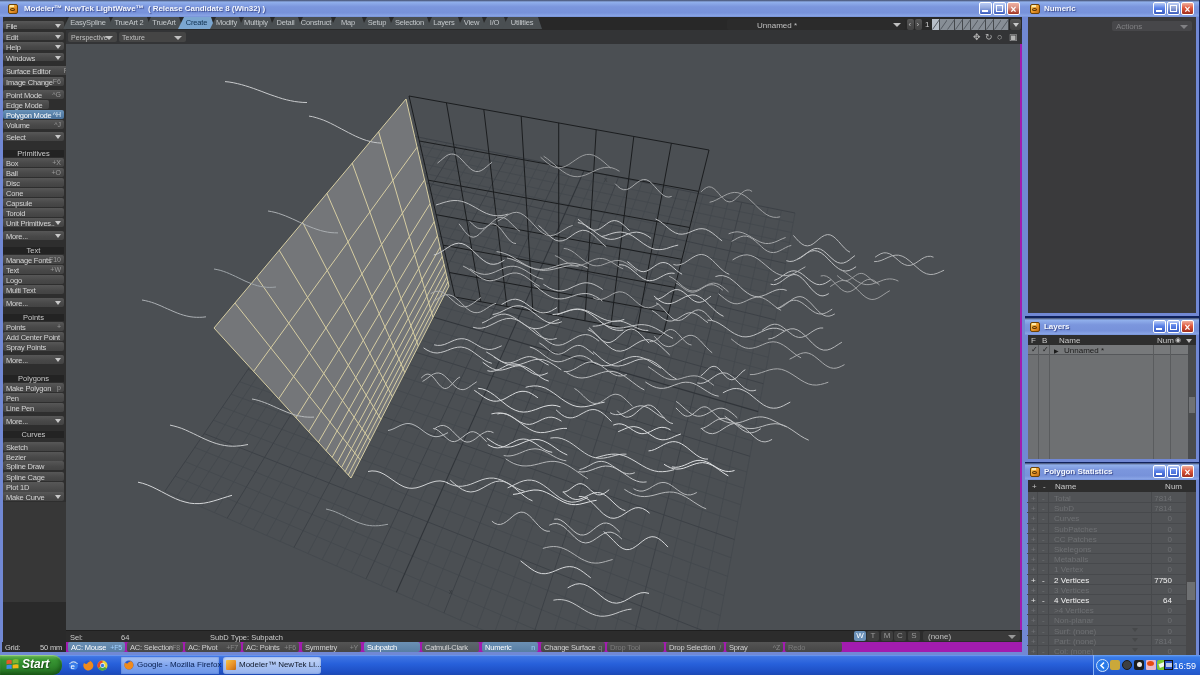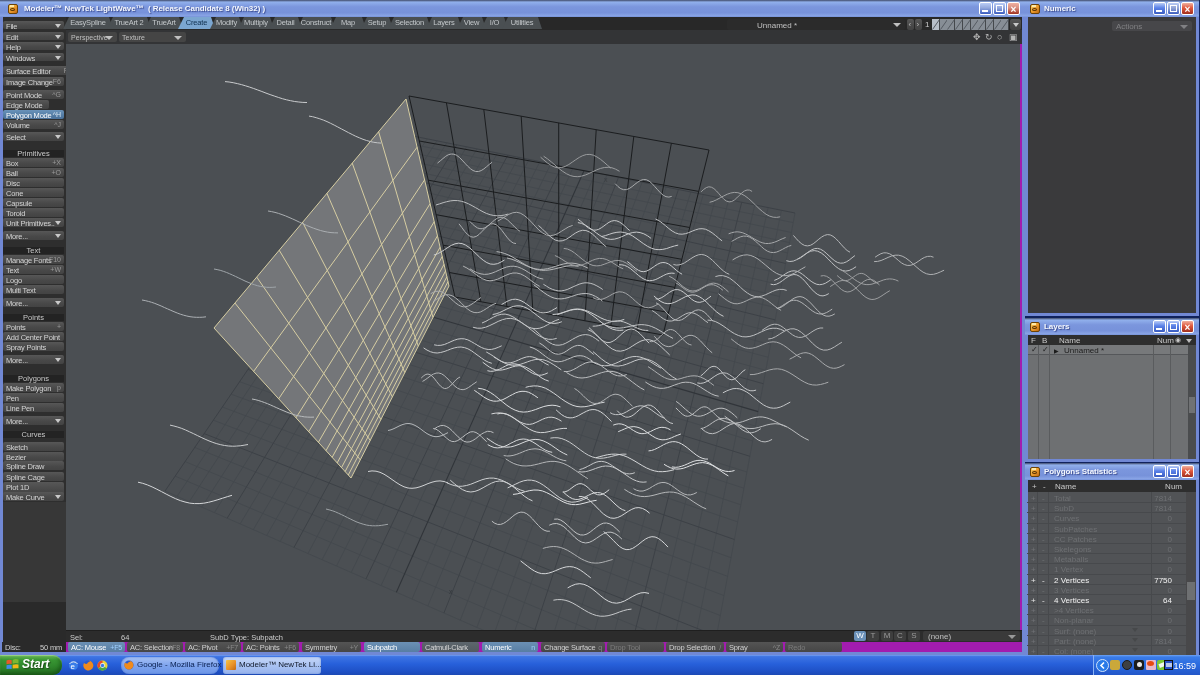--- a/index.html
+++ b/index.html
@@ -455,21 +455,21 @@
       <div class="wt" style="left:867px;top:630.5px">T</div>
       <div class="wt" style="left:881px;top:630.5px">M</div>
       <div class="wt" style="left:894px;top:630.5px">C</div>
       <div class="wt" style="left:908px;top:630.5px">S</div>
  <div class="dd" style="left:923px;top:631px;width:97px;height:10px">
         <span style="position:absolute;left:5px;top:1px">(none)</span>
         <span class="ar2" style="border-top-color:#999"></span>
       </div>
  <div style="position:absolute;left:0;top:642px;width:1022px;height:10px">
    <div class="b2" style="left:2px;width:64px;background:#2a2a2a;border-radius:0">
-          <span class="lb">Disc:</span>
+          <span class="lb">Grid:</span>
           <span style="position:absolute;right:4px;top:1px">50 mm</span>
         </div>
    <div class="b2 bsel" style="left:68px;width:57px">
           <span class="lb">AC: Mouse</span>
           <span class="hk2">+F5</span>
         </div>
         <div class="b2" style="left:127px;width:56px">
           <span class="lb">AC: Selection</span>
           <span class="hk2">+F8</span>
         </div>
@@ -572,21 +572,21 @@
    <div style="position:absolute;left:1px;top:52px;width:6px;height:16px;background:#707274"></div>
  </div>
 </div>
 
 <div class="win" style="left:1025px;top:463px;width:174px;height:196px;background:#515356">
  <div class="titlebar"></div>
  <div style="position:absolute;left:5px;top:4px;width:10px;height:10px;background:linear-gradient(135deg,#f7d469,#ec9c2e 50%,#c06a14);border:1px solid #6b4206;border-radius:2px">
         <div style="position:absolute;left:1px;top:3px;width:5px;height:3px;border:1px solid #5a3404;border-radius:50%"></div>
         <div style="position:absolute;left:1px;top:0px;width:4px;height:2px;background:#fde9a8"></div>
       </div>
- <span class="titletext" style="left:19px">Polygons Statistics</span>
+ <span class="titletext" style="left:19px">Polygon Statistics</span>
  <div class="tb" style="left:128px;top:2px;background:linear-gradient(180deg,#b9ccf6,#5a81e8 45%,#3a5cc0)">
         <span style="position:absolute;left:2px;bottom:2px;width:6px;height:2px;background:#fff"></span>
       </div>
       <div class="tb" style="left:142px;top:2px;background:linear-gradient(180deg,#b9ccf6,#5a81e8 45%,#3a5cc0)">
         <span style="position:absolute;left:2px;top:2px;width:7px;height:7px;border:1px solid #fff"></span>
       </div>
       <div class="tb" style="left:156px;top:2px;background:linear-gradient(180deg,#f0b0a0,#e0583c 45%,#a03020);color:#fff;font-weight:700;font-size:10px;text-align:center;line-height:13px">×</div>
  <div style="position:absolute;left:3px;top:17px;width:168px;height:12px;background:#2e2e2e;color:#c8c8c8;font-size:8px">
    <span style="position:absolute;left:4px;top:2px">+</span>
         <span style="position:absolute;left:15px;top:2px">-</span>
@@ -722,21 +722,21 @@
         <circle cx="5.5" cy="5.5" r="5" fill="#2a5ccc"></circle>
         <path d="M5.5,0.5 A5,5 0 1 1 1,3 Q4,5 5,2.5 Q7,1 9,3 Z" fill="#f08a1c"></path>
       </svg>
  <svg width="11" height="11" style="position:absolute;left:97px;top:5px" viewBox="0 0 11 11">
         <circle cx="5.5" cy="5.5" r="5" fill="#e8d43a"></circle>
         <path d="M5.5,5.5 L1.2,8.2 A5,5 0 0 1 5.5,0.5 L5.5,5.5Z" fill="#e84a2a"></path>
         <path d="M5.5,5.5 L9.8,8.2 A5,5 0 0 1 1.4,8.4 L5.5,5.5Z" fill="#48a848"></path>
         <circle cx="5.5" cy="5.5" r="2.4" fill="#f0f4f8"></circle>
         <circle cx="5.5" cy="5.5" r="1.7" fill="#3a7de8"></circle>
       </svg>
- <div style="position:absolute;left:121px;top:1.5px;width:98px;height:17px;border-radius:8px;
+ <div style="position:absolute;left:121px;top:1.5px;width:98px;height:17px;border-radius:0;
   background:linear-gradient(180deg,#a8c2f4,#7ea4ee 50%,#6d96e8);box-shadow:inset 0 0 2px #4a72c8">
   <svg width="10" height="10" style="position:absolute;left:3px;top:3px" viewBox="0 0 11 11">
           <circle cx="5.5" cy="5.5" r="5" fill="#2a5ccc"></circle>
           <path d="M5.5,0.5 A5,5 0 1 1 1,3 Q4,5 5,2.5 Q7,1 9,3 Z" fill="#f08a1c"></path>
         </svg>
   <span style="position:absolute;left:16px;top:3.5px;font-size:8px;color:#0a2050;white-space:nowrap">Google - Mozilla Firefox</span>
  </div>
  <div style="position:absolute;left:223px;top:1.5px;width:98px;height:17px;border-radius:3px;
   background:linear-gradient(180deg,#c6d7f8,#a9c2f2 50%,#98b4ee);box-shadow:inset 0 0 2px #6a8fd0">
   <div style="position:absolute;left:3px;top:3px;width:10px;height:10px;background:linear-gradient(135deg,#f5c445,#e8922a 55%,#c06a14);border-radius:1px"></div>

